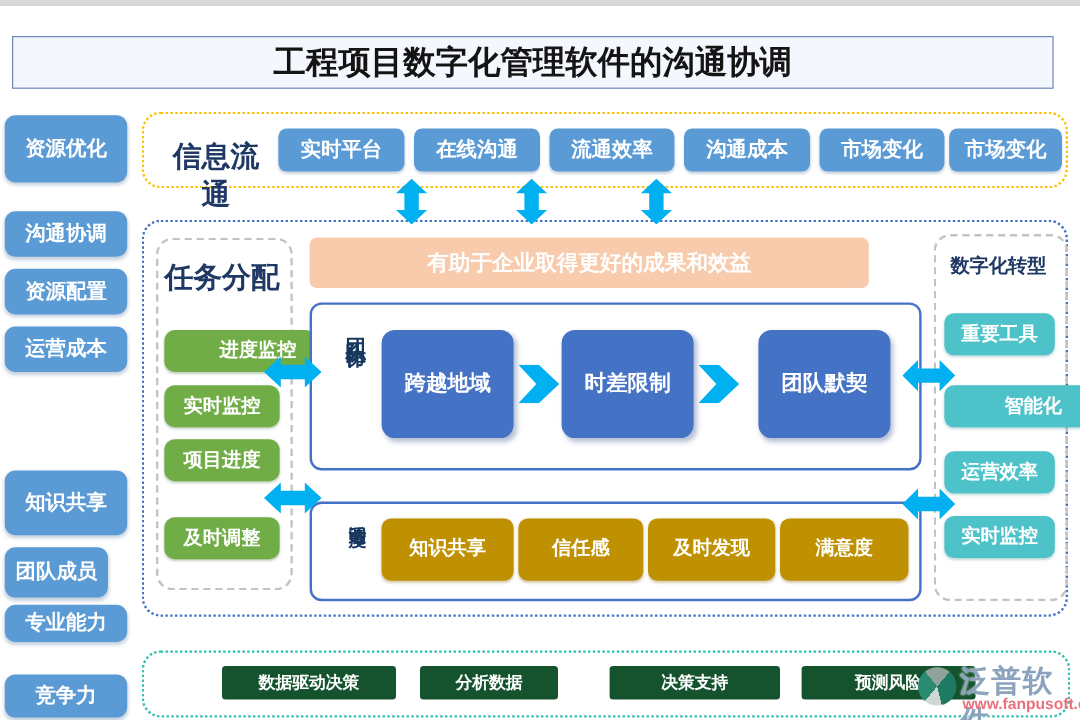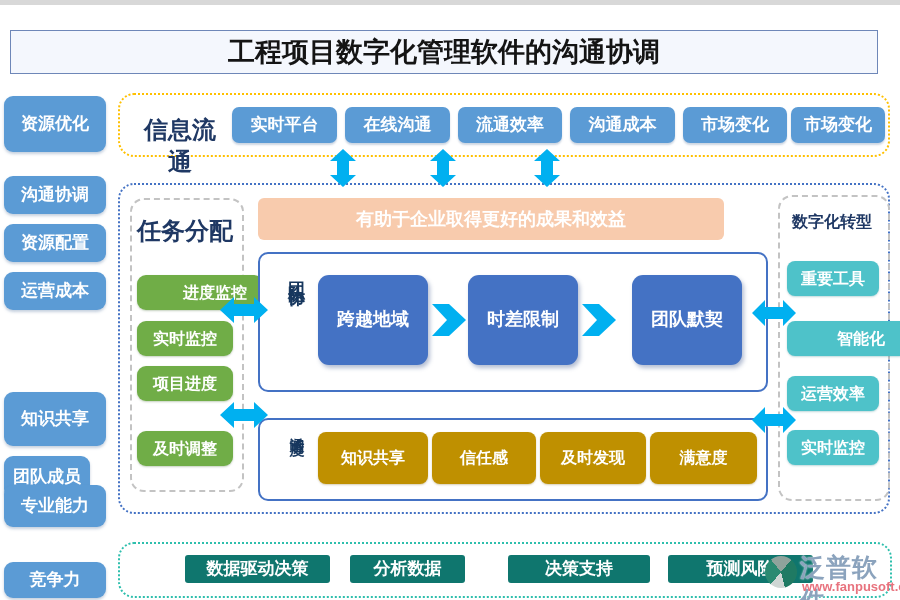--- a/index.html
+++ b/index.html
@@ -7,21 +7,21 @@
           font-family:"Liberation Sans","DejaVu Sans",sans-serif;}
   .abs{position:absolute;}
   .btn{position:absolute;display:flex;align-items:center;justify-content:center;
        color:#fff;font-weight:bold;text-align:left;line-height:1.1;}
   .blue{background:#5B9BD5;border-radius:9px;font-size:17px;box-shadow:0 2px 3px rgba(90,120,160,.35);}
   .topblue{background:#5B9BD5;border-radius:7px;font-size:17px;box-shadow:0 2px 2px rgba(90,120,160,.3);}
   .green{background:#70AD47;border-radius:9px;font-size:16px;box-shadow:0 1px 2px rgba(60,100,40,.3);}
   .navy{background:#4472C4;border-radius:11px;font-size:18px;box-shadow:2px 3px 4px rgba(40,70,130,.35);}
   .gold{background:#BF9000;border-radius:8px;font-size:16px;box-shadow:0 1px 2px rgba(120,90,0,.3);}
   .tealL{background:#4EC2C9;border-radius:8px;font-size:16px;box-shadow:0 1px 2px rgba(40,130,135,.3);}
-  .tealD{background:#0f766e;border-radius:3px;font-size:17px;}
+  .tealD{background:#14532d;border-radius:3px;font-size:14px;}
   .section{position:absolute;border-radius:16px;}
   .sec-yellow{border:2px dotted #FFC000;}
   .sec-blue{border:2px dotted #4472C4;}
   .sec-teal{border:2px dotted #2EBFAD;}
   .dash-gray{position:absolute;border:2px dashed #C3C3C3;border-radius:14px;}
   .grouplabel{position:absolute;color:#1F3864;font-weight:bold;font-size:24px;text-align:center;}
   .vlabel{position:absolute;color:#17375E;font-weight:bold;writing-mode:vertical-lr;
           text-orientation:upright;letter-spacing:3px;}
   .whitebox{position:absolute;background:#fff;border:2px solid #4472C4;border-radius:10px;}
   .titlebox{position:absolute;left:10px;top:30px;width:866px;height:42px;
@@ -47,21 +47,21 @@
   <div class="topbar"></div>
 
   <div class="titlebox">工程项目数字化管理软件的沟通协调</div>
 
   <div class="btn blue" style="left:4px;top:96px;width:102px;height:56px;">资源优化</div>
   <div class="btn blue" style="left:4px;top:176px;width:102px;height:38px;">沟通协调</div>
   <div class="btn blue" style="left:4px;top:224px;width:102px;height:38px;">资源配置</div>
   <div class="btn blue" style="left:4px;top:272px;width:102px;height:38px;">运营成本</div>
   <div class="btn blue" style="left:4px;top:392px;width:102px;height:54px;">知识共享</div>
   <div class="btn blue" style="left:4px;top:456px;width:86px;height:42px;">团队成员</div>
-  <div class="btn blue" style="left:4px;top:485px;width:102px;height:42px;">专业能力</div>
+  <div class="btn blue" style="left:4px;top:504px;width:102px;height:31px;">专业能力</div>
   <div class="btn blue" style="left:4px;top:562px;width:102px;height:36px;">竞争力</div>
 
   <div class="section sec-yellow" style="left:118px;top:93px;width:768px;height:60px;"></div>
   <div class="grouplabel" style="left:140px;top:114px;width:80px;">信息流通</div>
   <div class="btn topblue" style="left:232px;top:107px;width:105px;height:36px;">实时平台</div>
   <div class="btn topblue" style="left:345px;top:107px;width:105px;height:36px;">在线沟通</div>
   <div class="btn topblue" style="left:458px;top:107px;width:104px;height:36px;">流通效率</div>
   <div class="btn topblue" style="left:570px;top:107px;width:105px;height:36px;">沟通成本</div>
   <div class="btn topblue" style="left:683px;top:107px;width:104px;height:36px;">市场变化</div>
   <div class="btn topblue" style="left:791px;top:107px;width:94px;height:36px;">市场变化</div>

